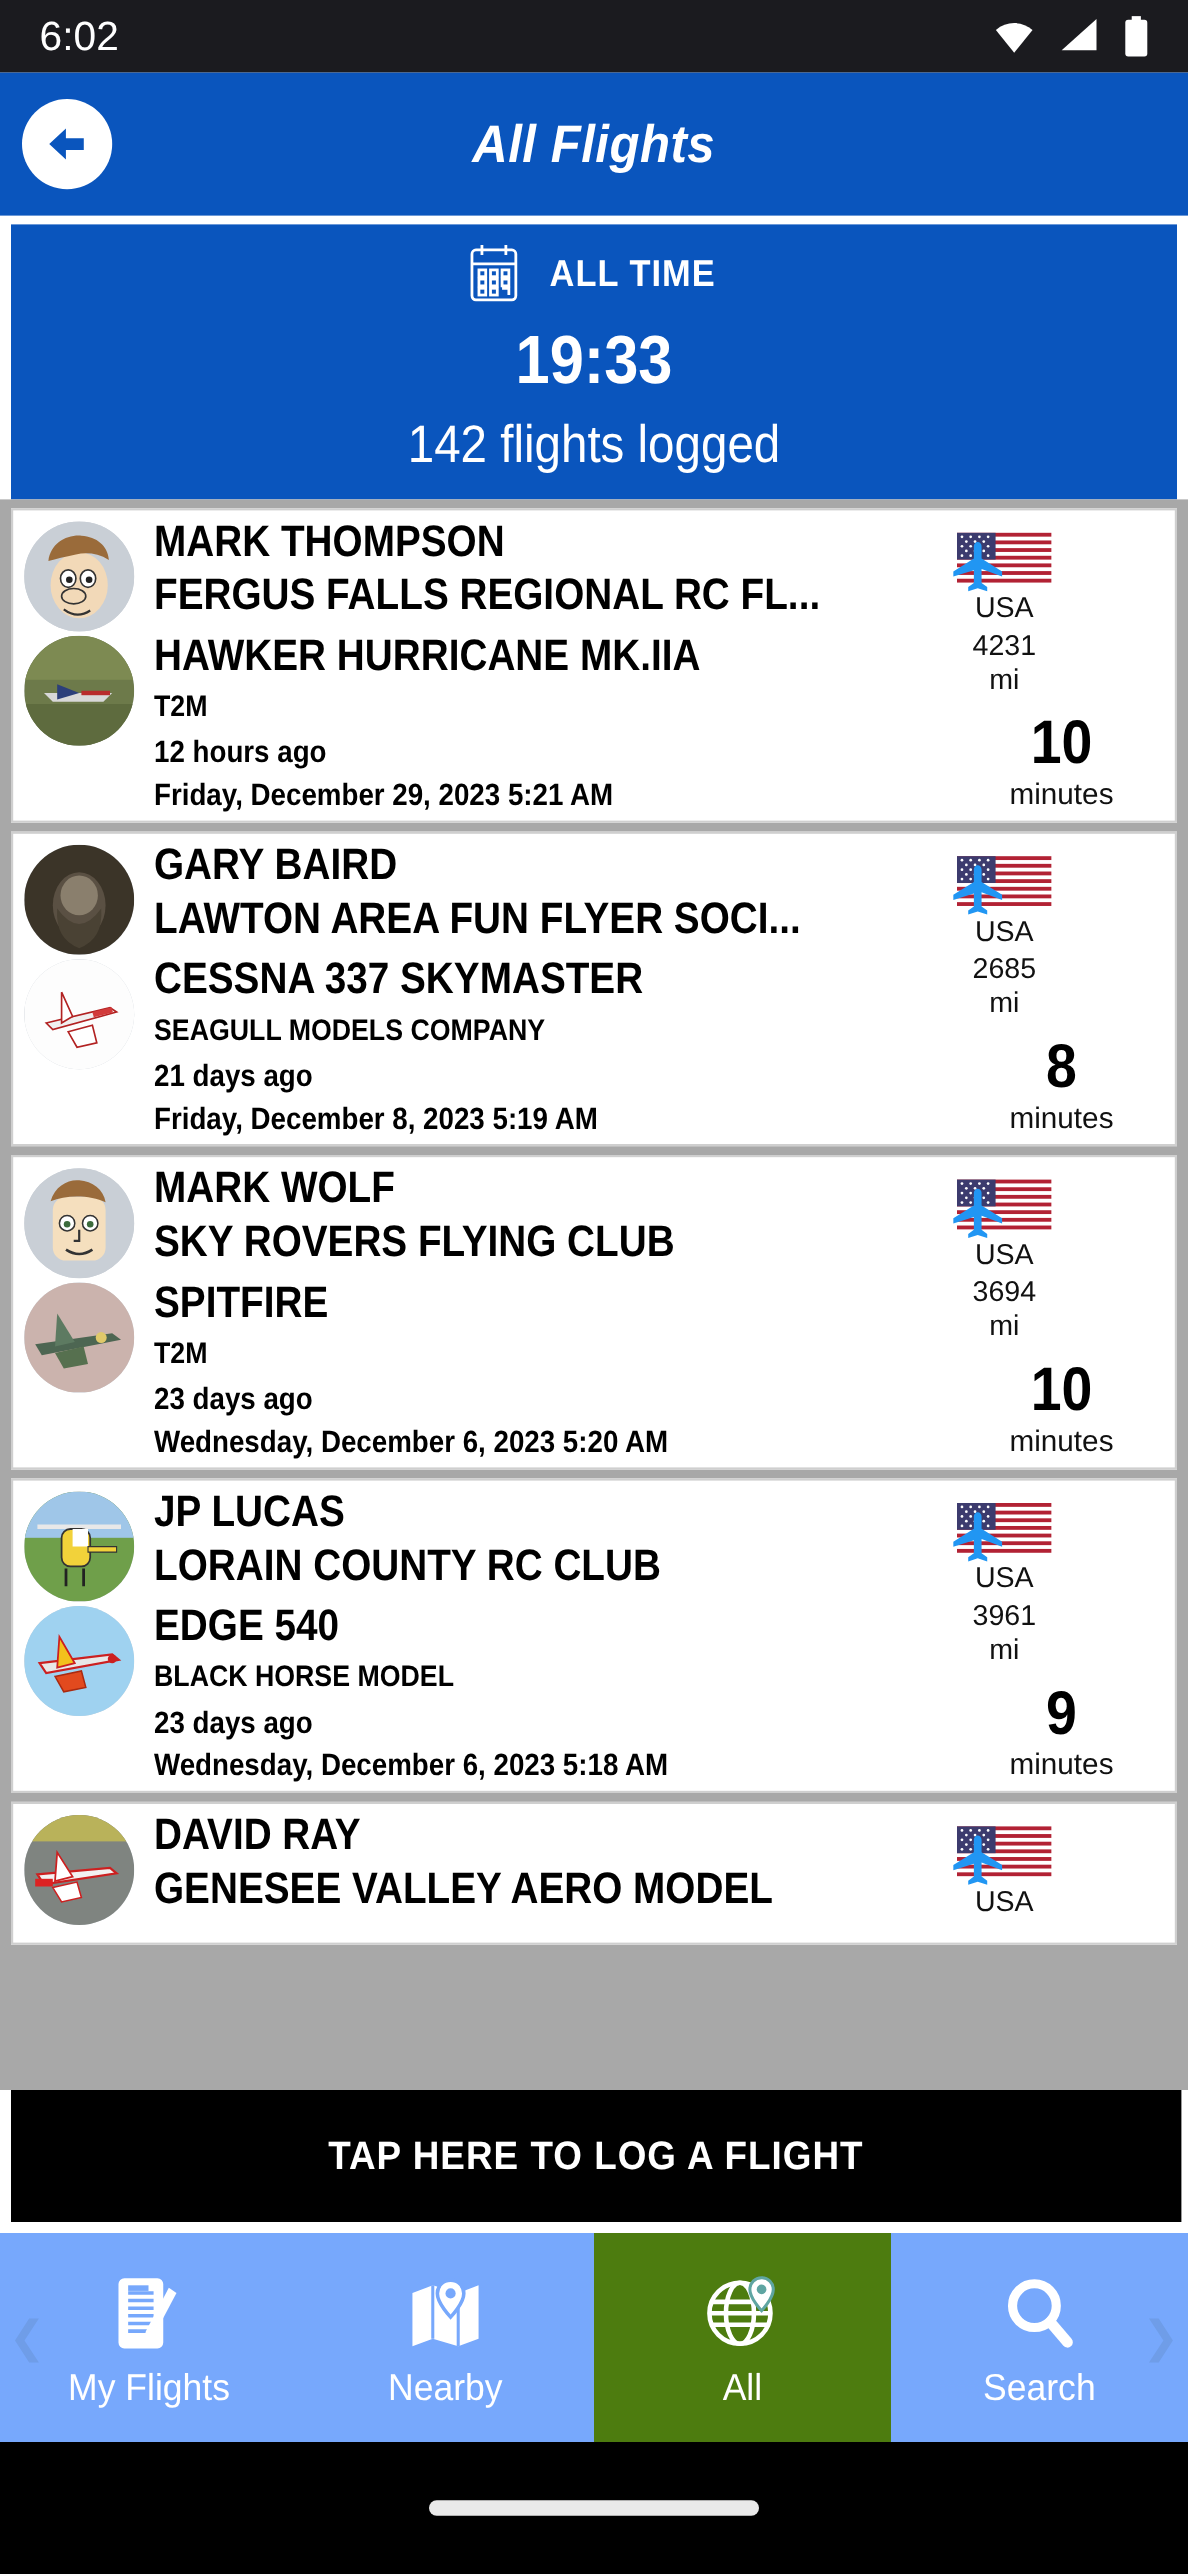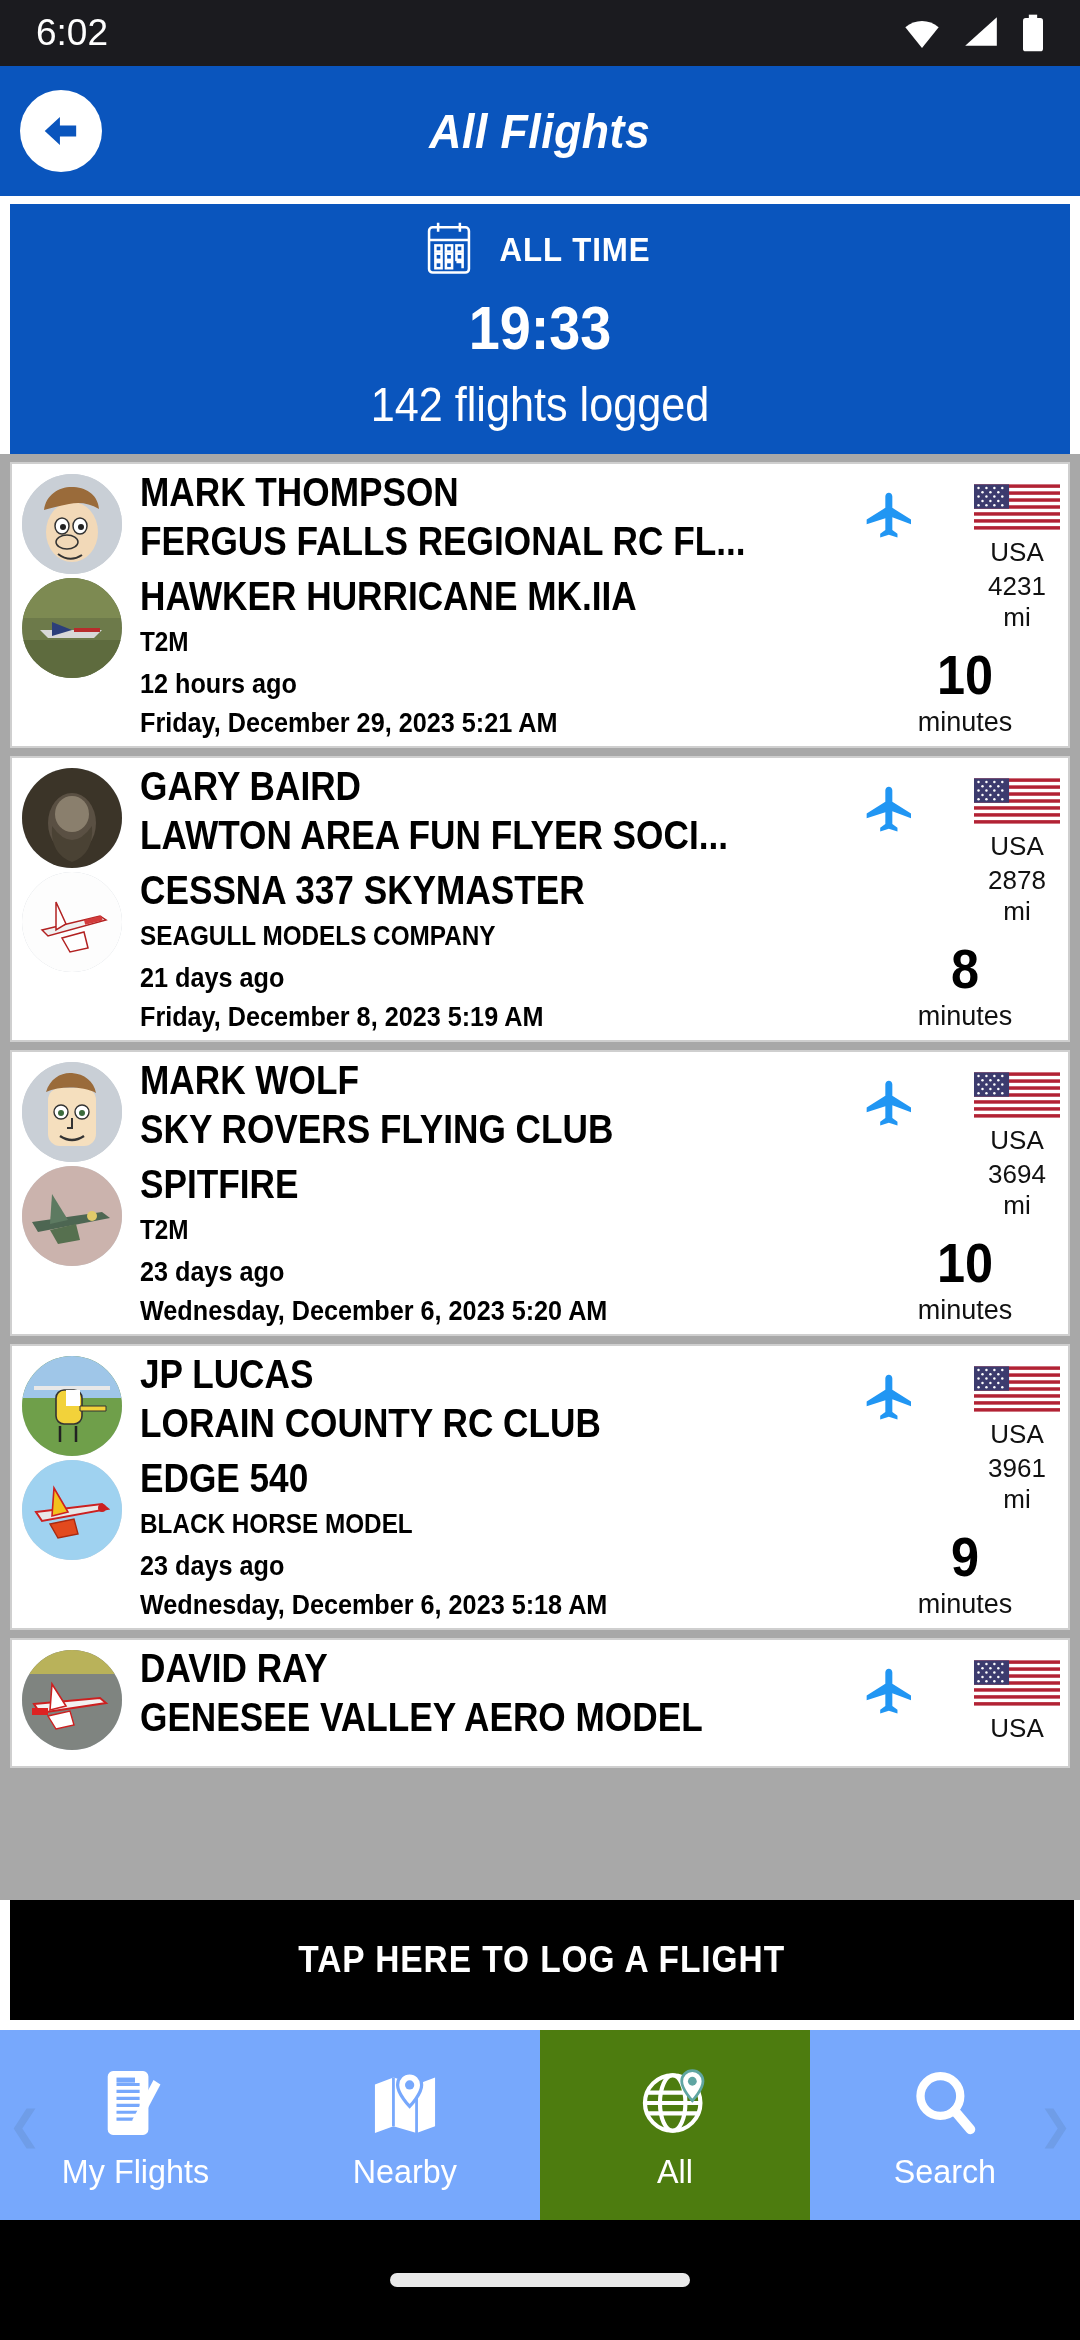--- a/index.html
+++ b/index.html
@@ -79,21 +79,21 @@
   }
   .c-ago{
     font-size:28px; font-weight:bold; color:#000; line-height:1.2; margin-top:8px;
     white-space:nowrap; transform:scaleX(0.9); transform-origin:left center;
   }
   .c-date{
     font-size:28px; font-weight:bold; color:#000; line-height:1.2; margin-top:6px;
     white-space:nowrap; transform:scaleX(0.9); transform-origin:left center;
   }
   .card-right{
-    width:190px; flex:0 0 190px; display:flex; flex-direction:column; align-items:flex-end;
+    width:190px; flex:0 0 190px; display:flex; flex-direction:column; align-items:flex-start;
     position:relative;
   }
   .plane-ico{ position:absolute; left:-8px; top:18px; }
   .flag{ width:86px; height:50px; margin-top:12px; }
   .flag svg{display:block;width:100%;height:100%;}
   .c-country{ font-size:26px; color:#111; margin-top:5px; text-align:center; width:86px; }
   .c-dist{ font-size:26px; color:#111; margin-top:3px; text-align:center; width:86px; }
   .dur-wrap{ margin-top:auto; text-align:center; width:100%; padding-bottom:2px;}
   .c-dur{ font-size:56px; font-weight:bold; color:#000; line-height:1; transform:scaleX(0.9);}
   .c-durlabel{ font-size:27px; color:#111; margin-top:4px; }
@@ -330,21 +330,21 @@
                 <circle cx="14.5" cy="14.6" r="1.1"></circle>
                 <circle cx="21.5" cy="14.6" r="1.1"></circle>
               <circle cx="4" cy="18.4" r="1.1"></circle>
                 <circle cx="11" cy="18.4" r="1.1"></circle>
                 <circle cx="18" cy="18.4" r="1.1"></circle>
                 <circle cx="25" cy="18.4" r="1.1"></circle>
             </g>
           </svg>
         </div>
         <div class="c-country">USA</div>
-        <div class="c-dist">2878 mi</div>
+        <div class="c-dist">2685 mi</div>
         <div class="dur-wrap">
           <div class="c-dur">8</div>
           <div class="c-durlabel">minutes</div>
         </div>
       </div>
     </div>
 
     <div class="card">
       <div class="card-avatars">
         <div class="avatar">

